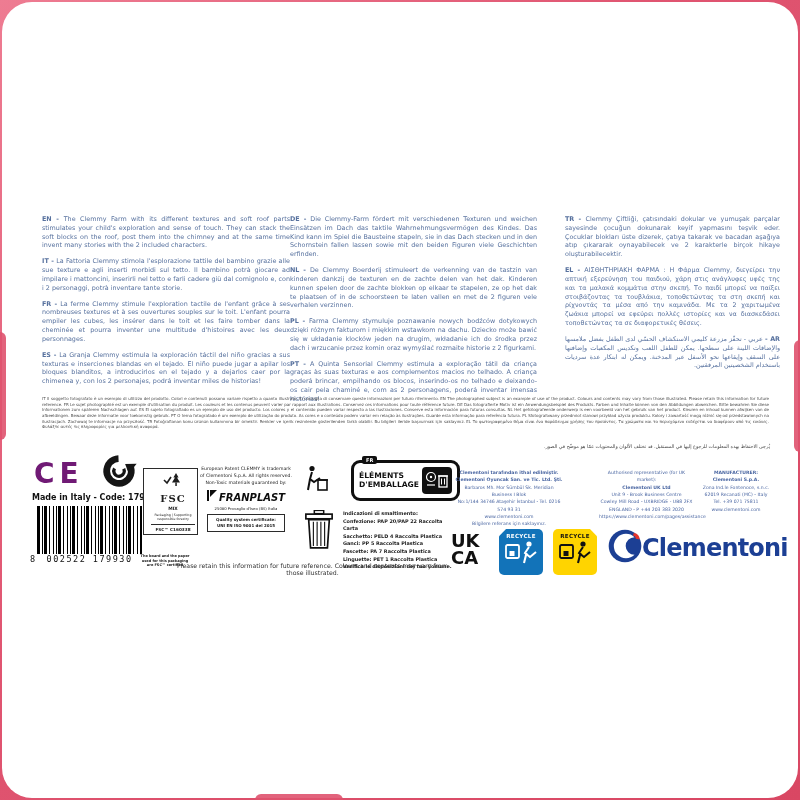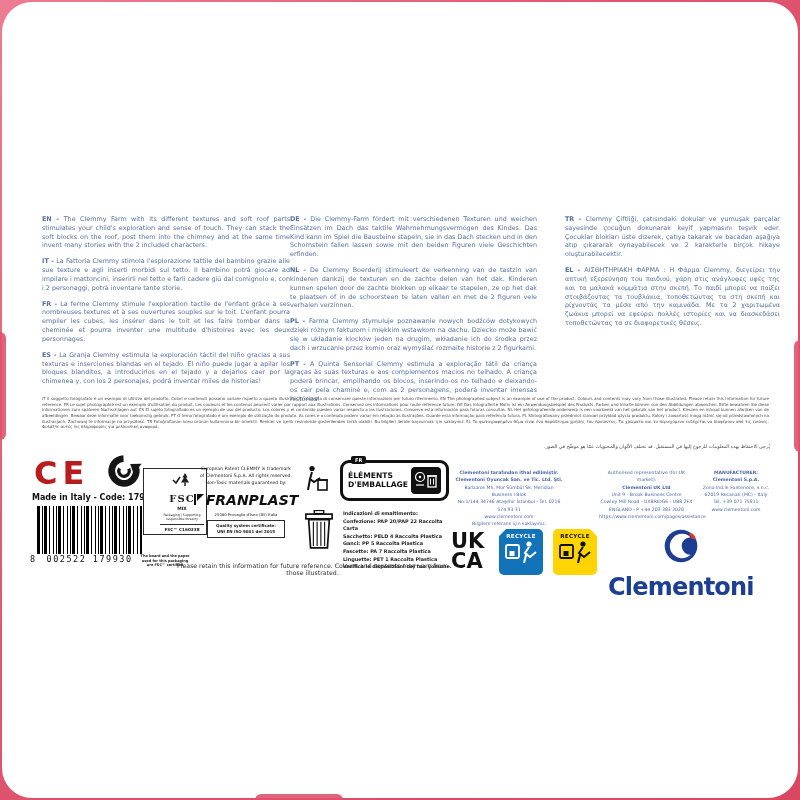--- a/index.html
+++ b/index.html
@@ -18,66 +18,66 @@
   #col3{left:563px;width:215px;}
   .para{margin:0 0 7px 0;}
   .para b{font-weight:700;}
 
   
   .fine{position:absolute;left:40px;top:394px;width:727px;font-size:4px;line-height:1.42;color:#4a4a4a;text-align:justify;}
   .fine-ar{position:absolute;left:470px;top:441px;width:298px;font-size:4.8px;line-height:1.5;color:#4a4a4a;text-align:right;direction:rtl;}
 
   
   .ce-row{position:absolute;left:32px;top:450px;display:flex;align-items:center;gap:16px;}
-  .ce{font-size:32px;font-weight:700;letter-spacing:5px;color:#b91c1c;}
+  .ce{font-size:28px;font-weight:700;letter-spacing:5px;color:#701a75;}
   .made{position:absolute;left:30px;top:491px;font-size:8px;font-weight:700;color:#111;}
   .barcode{position:absolute;left:28px;top:504px;width:112px;display:flex;align-items:flex-end;gap:2px;}
   .bc-lead{font-size:8.5px;font-family:"DejaVu Sans Mono",monospace;color:#111;}
   .bc-body{flex:1;}
   .bars{height:48px;background:repeating-linear-gradient(90deg,#000 0 1.5px,#fff 1.5px 3px,#000 3px 4px,#fff 4px 5.5px,#000 5.5px 8.5px,#fff 8.5px 10px,#000 10px 11px,#fff 11px 14px);border-left:2px solid #000;border-right:2px solid #000;}
   .digits{text-align:center;font-size:8.5px;letter-spacing:1.5px;font-family:"DejaVu Sans Mono",monospace;color:#111;}
 
-  .fsc-box{position:absolute;left:141px;top:466px;width:44px;border:1px solid #2b2b2b;background:#fff;text-align:center;color:#1d1d1d;padding:3px 2px 2px 16px;}
+  .fsc-box{position:absolute;left:141px;top:466px;width:44px;border:1px solid #2b2b2b;background:#fff;text-align:center;color:#1d1d1d;padding:3px 2px 2px 7px;}
   .fsc-word{font-family:"DejaVu Serif","Liberation Serif",serif;font-size:10px;font-weight:700;letter-spacing:1px;margin-top:1px;}
   .fsc-mix{font-size:4.5px;font-weight:700;margin-top:2px;}
   .fsc-sub{font-size:3.2px;line-height:1.3;margin-top:2px;}
   .fsc-code{font-size:4.2px;font-weight:700;border-top:1px solid #2b2b2b;margin-top:3px;padding-top:2px;}
   .fsc-note{position:absolute;left:138px;top:552px;width:50px;font-size:3.5px;font-weight:700;text-align:center;color:#1d1d1d;line-height:1.35;}
 
   .patent{position:absolute;left:188px;top:464px;width:112px;text-align:center;color:#1a1a1a;font-size:4.6px;line-height:1.5;}
-  .franplast{display:flex;align-items:flex-start;justify-content:center;gap:2px;margin:3px 0 1px 0;font-size:14px;font-weight:800;color:#0d0d0d;font-style:italic;}
+  .franplast{display:flex;align-items:flex-start;justify-content:center;gap:2px;margin:3px 0 1px 0;font-size:10px;font-weight:800;color:#0d0d0d;font-style:italic;}
   .fp-addr{font-size:3.8px;}
   .quality{border:1px solid #2b2b2b;margin:3px auto 0 auto;width:74px;padding:2px 1px;font-size:4px;font-weight:700;line-height:1.4;}
 
   
   .pack{position:absolute;left:302px;top:458px;width:152px;}
-  .pack-row1{display:flex;align-items:center;gap:12px;}
+  .pack-row1{display:flex;align-items:center;gap:23px;}
   .pill{position:relative;border:3px solid #101010;border-radius:9px;display:flex;align-items:center;gap:5px;padding:4px 5px;background:#fff;}
   .fr-tab{position:absolute;top:-7px;left:8px;background:#101010;color:#fff;font-size:5px;font-weight:700;padding:1px 4px;border-radius:2px;}
   .pill-title{font-size:7.6px;font-weight:800;color:#101010;width:58px;line-height:1.12;}
   .pill-icons{background:#101010;border-radius:4px;width:30px;height:27px;display:flex;align-items:center;justify-content:center;}
   .pack-row2{display:flex;gap:9px;margin-top:9px;align-items:flex-start;}
   .disposal{font-size:4.9px;line-height:1.55;color:#222;font-weight:600;}
   .retain{position:absolute;left:168px;top:560px;width:285px;text-align:center;font-size:6.2px;color:#333;}
 
   
   .contact{position:absolute;top:467px;font-size:4.6px;line-height:1.6;color:#4a66a2;text-align:center;}
   #contact-tr{left:452px;width:110px;}
   #contact-uk{left:597px;width:95px;}
   #contact-mfr{left:697px;width:74px;}
   .line{white-space:normal;}
   .bold{font-weight:700;}
 
   
-  .ukca{position:absolute;left:449px;top:530px;font-size:21px;font-weight:800;line-height:0.95;color:#111;}
+  .ukca{position:absolute;left:449px;top:530px;font-size:18px;font-weight:800;line-height:0.95;color:#111;}
   .tile{position:absolute;top:527px;width:44px;height:46px;border-radius:5px;display:flex;flex-direction:column;align-items:center;padding-top:4px;box-sizing:border-box;}
   #tile-blue{left:497px;background:#1273b9;color:#fff;clip-path:polygon(16% 0,100% 0,100% 100%,0 100%,0 16%);}
   #tile-yellow{left:551px;background:#ffd400;color:#111;clip-path:polygon(0 0,84% 0,100% 16%,100% 100%,0 100%);}
   .r-label{font-size:5.6px;font-weight:800;letter-spacing:.3px;}
-  .logo{position:absolute;left:606px;top:527px;display:flex;align-items:center;gap:6px;flex-direction:column;}
+  .logo{position:absolute;left:606px;top:527px;display:flex;align-items:center;}
   .logo-word{font-size:24px;font-weight:700;color:#1c3f94;letter-spacing:-0.8px;}
 </style>
 </head>
 <body>
 
 <div class="page">
   <div class="panel">
 
     <div class="desc-col" id="col1">
         <p class="para"><b>EN - </b>The Clemmy Farm with its different textures and soft roof parts stimulates your child's exploration and sense of touch. They can stack the soft blocks on the roof, post them into the chimney and at the same time invent many stories with the 2 included characters.</p>
@@ -87,20 +87,21 @@
       </div>
     <div class="desc-col" id="col2">
         <p class="para"><b>DE - </b>Die Clemmy-Farm fördert mit verschiedenen Texturen und weichen Einsätzen im Dach das taktile Wahrnehmungsvermögen des Kindes. Das Kind kann im Spiel die Bausteine stapeln, sie in das Dach stecken und in den Schornstein fallen lassen sowie mit den beiden Figuren viele Geschichten erfinden.</p>
         <p class="para"><b>NL - </b>De Clemmy Boerderij stimuleert de verkenning van de tastzin van kinderen dankzij de texturen en de zachte delen van het dak. Kinderen kunnen spelen door de zachte blokken op elkaar te stapelen, ze op het dak te plaatsen of in de schoorsteen te laten vallen en met de 2 figuren vele verhalen verzinnen.</p>
         <p class="para"><b>PL - </b>Farma Clemmy stymuluje poznawanie nowych bodźców dotykowych dzięki różnym fakturom i miękkim wstawkom na dachu. Dziecko może bawić się w układanie klocków jeden na drugim, wkładanie ich do środka przez dach i wrzucanie przez komin oraz wymyślać rozmaite historie z 2 figurkami.</p>
         <p class="para"><b>PT - </b>A Quinta Sensorial Clemmy estimula a exploração tátil da criança graças às suas texturas e aos complementos macios no telhado. A criança poderá brincar, empilhando os blocos, inserindo-os no telhado e deixando-os cair pela chaminé e, com as 2 personagens, poderá inventar imensas histórias!</p>
       </div>
     <div class="desc-col" id="col3">
         <p class="para"><b>TR - </b>Clemmy Çiftliği, çatısındaki dokular ve yumuşak parçalar sayesinde çocuğun dokunarak keyif yapmasını teşvik eder. Çocuklar blokları üste dizerek, çatıya takarak ve bacadan aşağıya atıp çıkararak oynayabilecek ve 2 karakterle birçok hikaye oluşturabilecektir.</p>
         <p class="para"><b>EL - </b>ΑΙΣΘΗΤΗΡΙΑΚΗ ΦΑΡΜΑ : Η Φάρμα Clemmy, διεγείρει την απτική εξερεύνηση του παιδιού, χάρη στις ανάγλυφες υφές της και τα μαλακά κομμάτια στην σκεπή. Το παιδί μπορεί να παίξει στοιβάζοντας τα τουβλάκια, τοποθετώντας τα στη σκεπή και ρίχνοντάς τα μέσα από την καμινάδα. Με τα 2 χαριτωμένα ζωάκια μπορεί να εφεύρει πολλές ιστορίες και να διασκεδάσει τοποθετώντας τα σε διαφορετικές θέσεις.</p>
+        <p class="para" dir="rtl"><b>AR - </b>عربي - تحفّز مزرعة كليمي الاستكشاف الحسّي لدى الطفل بفضل ملامسها والإضافات اللينة على سطحها. يمكن للطفل اللعب وتكديس المكعبات وإضافتها على السقف وإيقاعها نحو الأسفل عبر المدخنة. ويمكن له ابتكار عدة سرديات باستخدام الشخصيتين المرفقتين.</p>
       </div>
 
     <div class="fine">IT Il soggetto fotografato è un esempio di utilizzo del prodotto. Colori e contenuti possono variare rispetto a quanto illustrato. Si consiglia di conservare queste informazioni per futuro riferimento. EN The photographed subject is an example of use of the product. Colours and contents may vary from those illustrated. Please retain this information for future reference. FR Le sujet photographié est un exemple d'utilisation du produit. Les couleurs et les contenus peuvent varier par rapport aux illustrations. Conservez ces informations pour toute référence future. DE Das fotografierte Motiv ist ein Anwendungsbeispiel des Produkts. Farben und Inhalte können von den Abbildungen abweichen. Bitte bewahren Sie diese Informationen zum späteren Nachschlagen auf. ES El sujeto fotografiado es un ejemplo de uso del producto. Los colores y el contenido pueden variar respecto a las ilustraciones. Conserve esta información para futuras consultas. NL Het gefotografeerde onderwerp is een voorbeeld van het gebruik van het product. Kleuren en inhoud kunnen afwijken van de afbeeldingen. Bewaar deze informatie voor toekomstig gebruik. PT O tema fotografado é um exemplo de utilização do produto. As cores e o conteúdo podem variar em relação às ilustrações. Guarde esta informação para referência futura. PL Sfotografowany przedmiot stanowi przykład użycia produktu. Kolory i zawartość mogą różnić się od przedstawionych na ilustracjach. Zachowaj te informacje na przyszłość. TR Fotoğraflanan konu ürünün kullanımına bir örnektir. Renkler ve içerik resimlerde gösterilenden farklı olabilir. Bu bilgileri ileride başvurmak için saklayınız. EL Το φωτογραφημένο θέμα είναι ένα παράδειγμα χρήσης του προϊόντος. Τα χρώματα και το περιεχόμενο ενδέχεται να διαφέρουν από τις εικόνες. Φυλάξτε αυτές τις πληροφορίες για μελλοντική αναφορά.</div>
     <div class="fine-ar">يُرجى الاحتفاظ بهذه المعلومات للرجوع إليها في المستقبل. قد تختلف الألوان والمحتويات عمّا هو موضّح في الصور.</div>
 
     <div class="ce-row">
       <span class="ce">CE</span>
       <span>
         <svg width="38" height="38" viewBox="0 0 40 40">
           <g transform="rotate(-25 20 20)">

